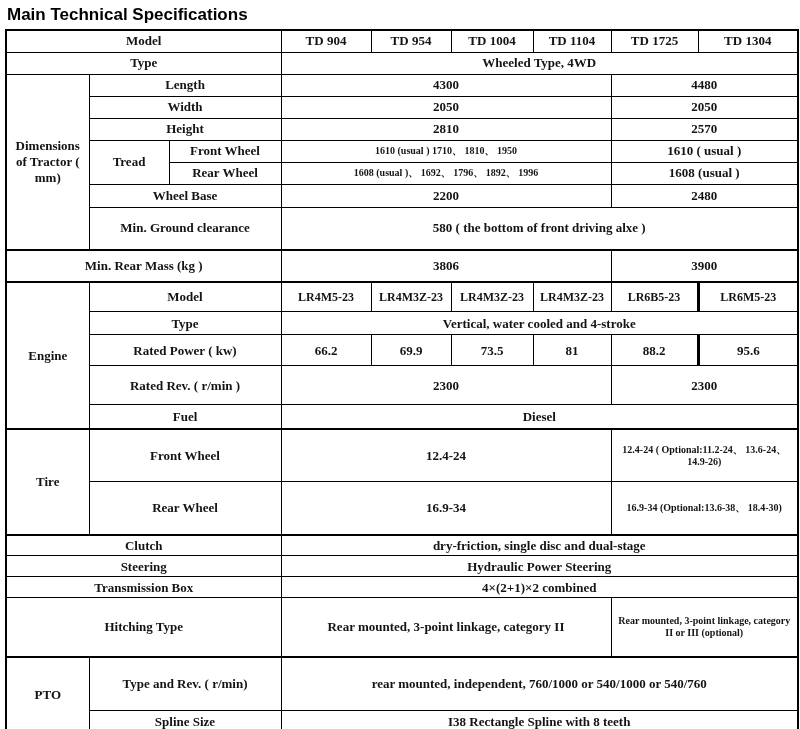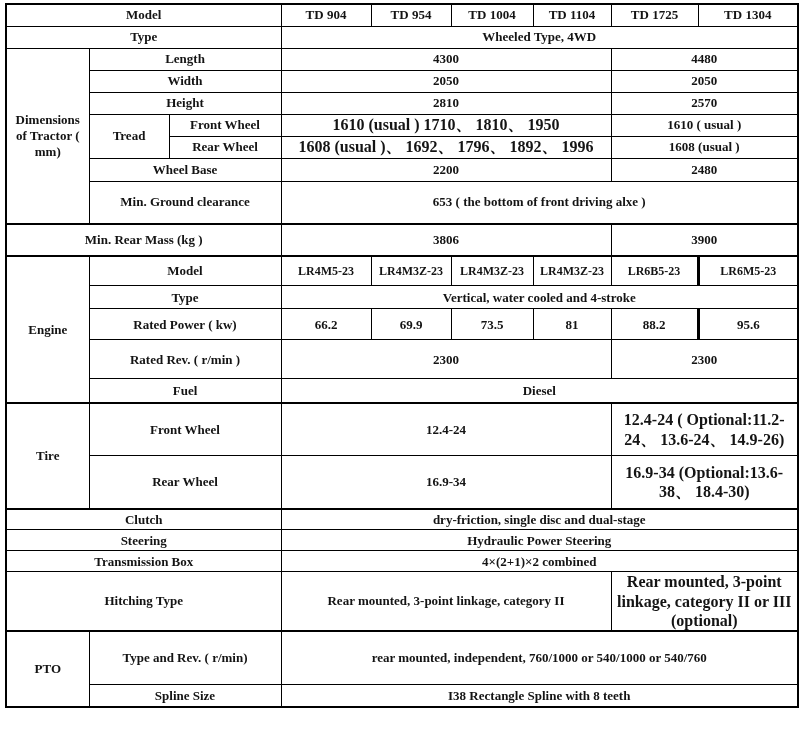--- a/index.html
+++ b/index.html
@@ -35,27 +35,28 @@
     vertical-align: middle;
     font-size: 13px;
     font-weight: bold;
     line-height: 1.2;
     padding: 0 3px;
     overflow: hidden;
     color: #141414;
   }
   tr.hb-top > td { border-top-width: 2px; }
   td.hv { border-left-width: 3px; margin-top: 16px; }
-  td.small { font-size: 16px; }
+  td.small { font-size: 10px; }
   td.eng { font-size: 12px; padding: 7px 1px; }
 </style>
 </head>
 <body>
 
 <div class="page">
+  <div class="title">Main Technical Specifications</div>
 
   <table class="spec">
     <colgroup>
       <col style="width:83px">
         <col style="width:80px">
         <col style="width:112px">
       <col style="width:90px">
         <col style="width:80px">
         <col style="width:82px">
       <col style="width:78px">
@@ -112,21 +113,21 @@
     </tr>
 
     <tr style="height:23px">
       <td colspan="2">Wheel Base</td>
       <td colspan="4">2200</td>
       <td colspan="2">2480</td>
     </tr>
 
     <tr style="height:43px">
       <td colspan="2">Min. Ground clearance</td>
-      <td colspan="6">653 ( the bottom of front driving alxe )</td>
+      <td colspan="6">580 ( the bottom of front driving alxe )</td>
     </tr>
 
     <tr style="height:32px" class="hb-top">
       <td colspan="3">Min. Rear Mass (kg )</td>
       <td colspan="4">3806</td>
       <td colspan="2">3900</td>
     </tr>
 
     <tr style="height:25px" class="hb-top">
       <td rowspan="5">Engine</td>

